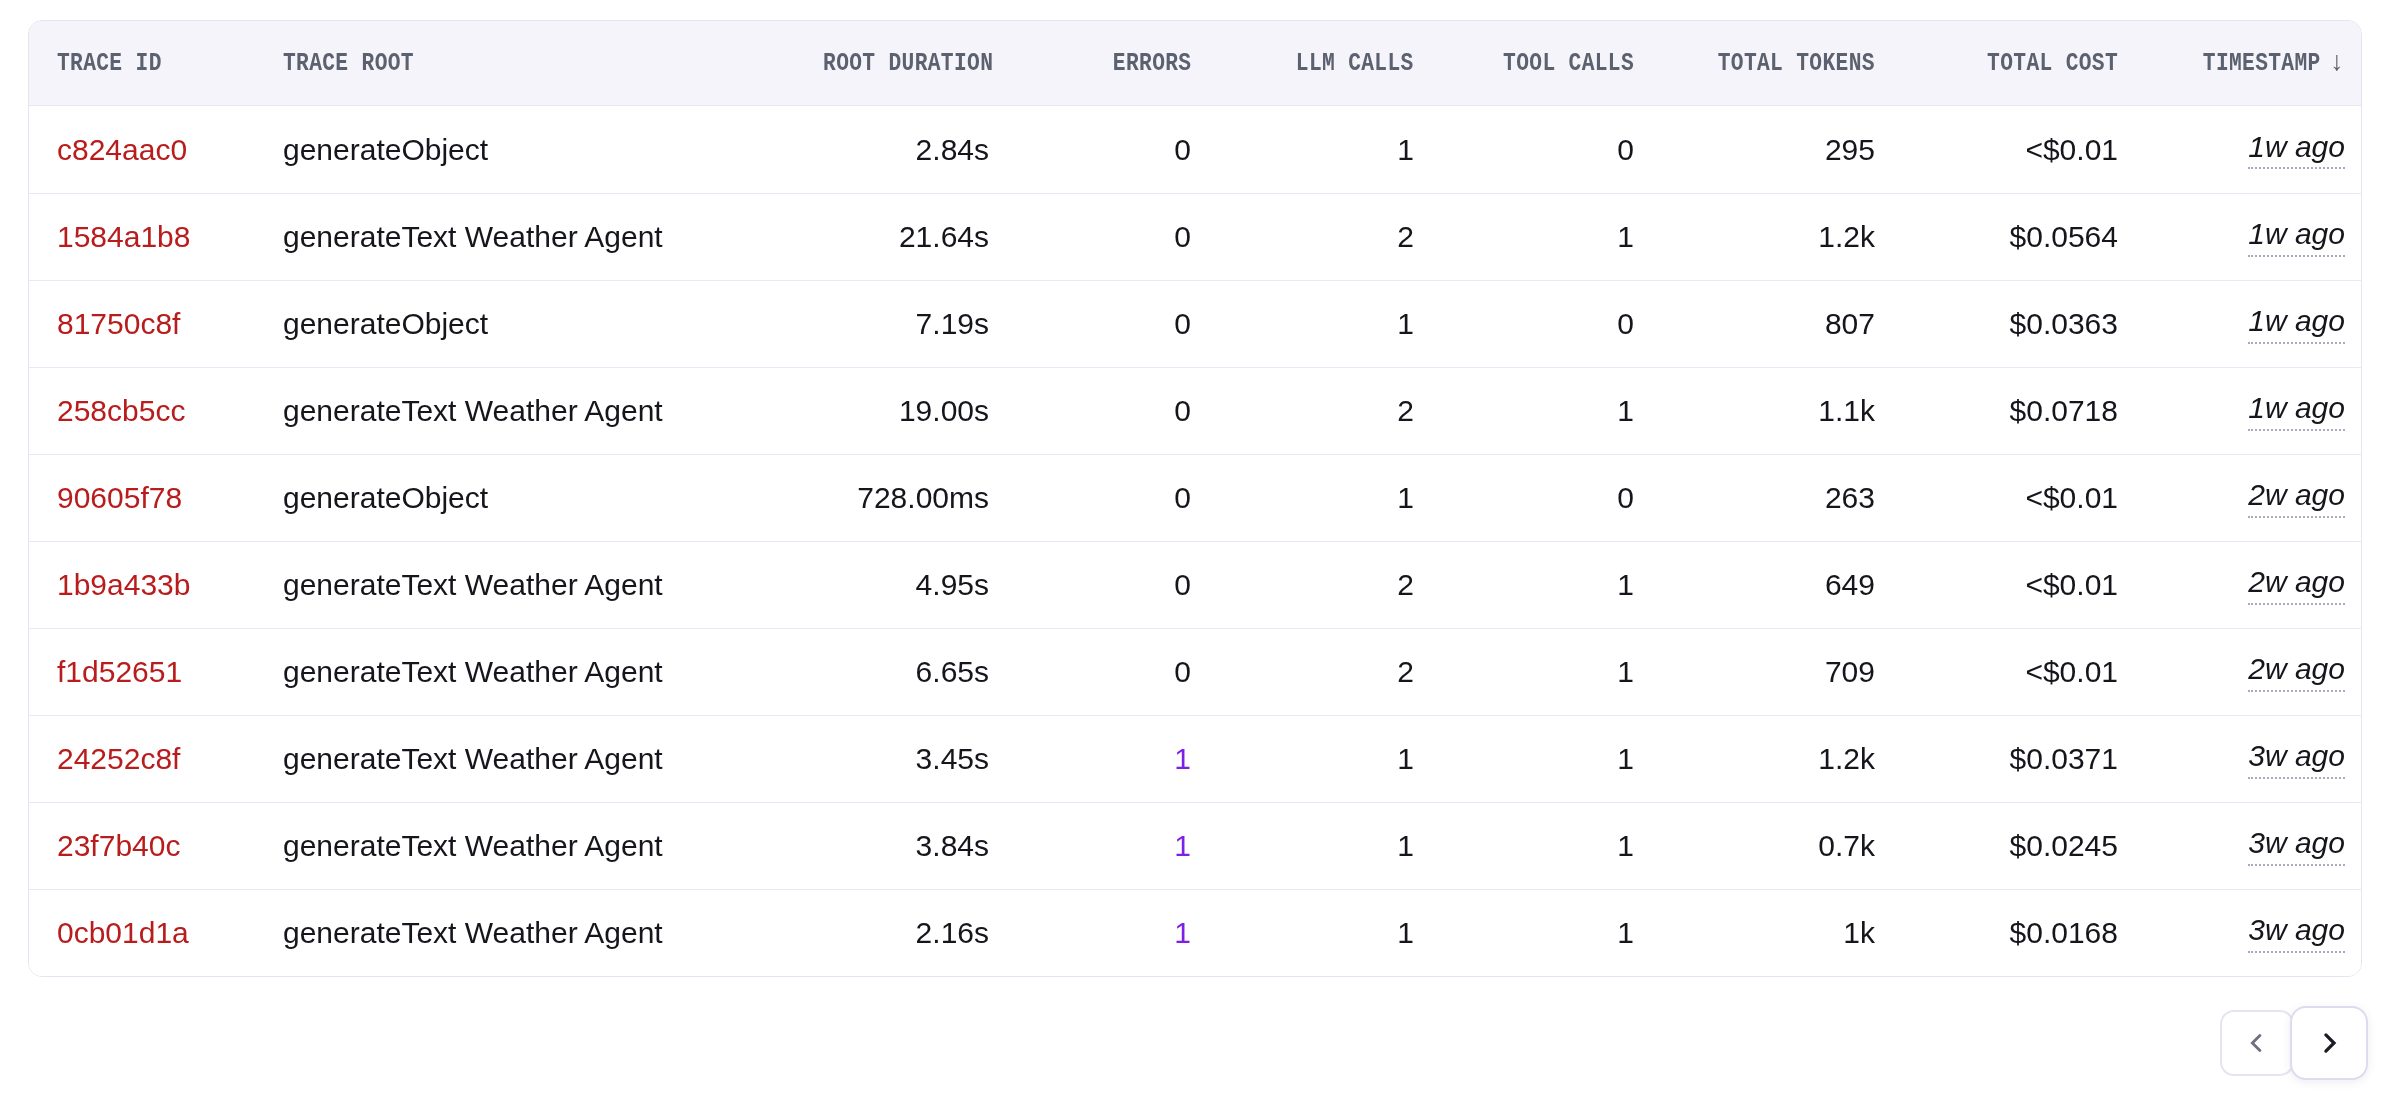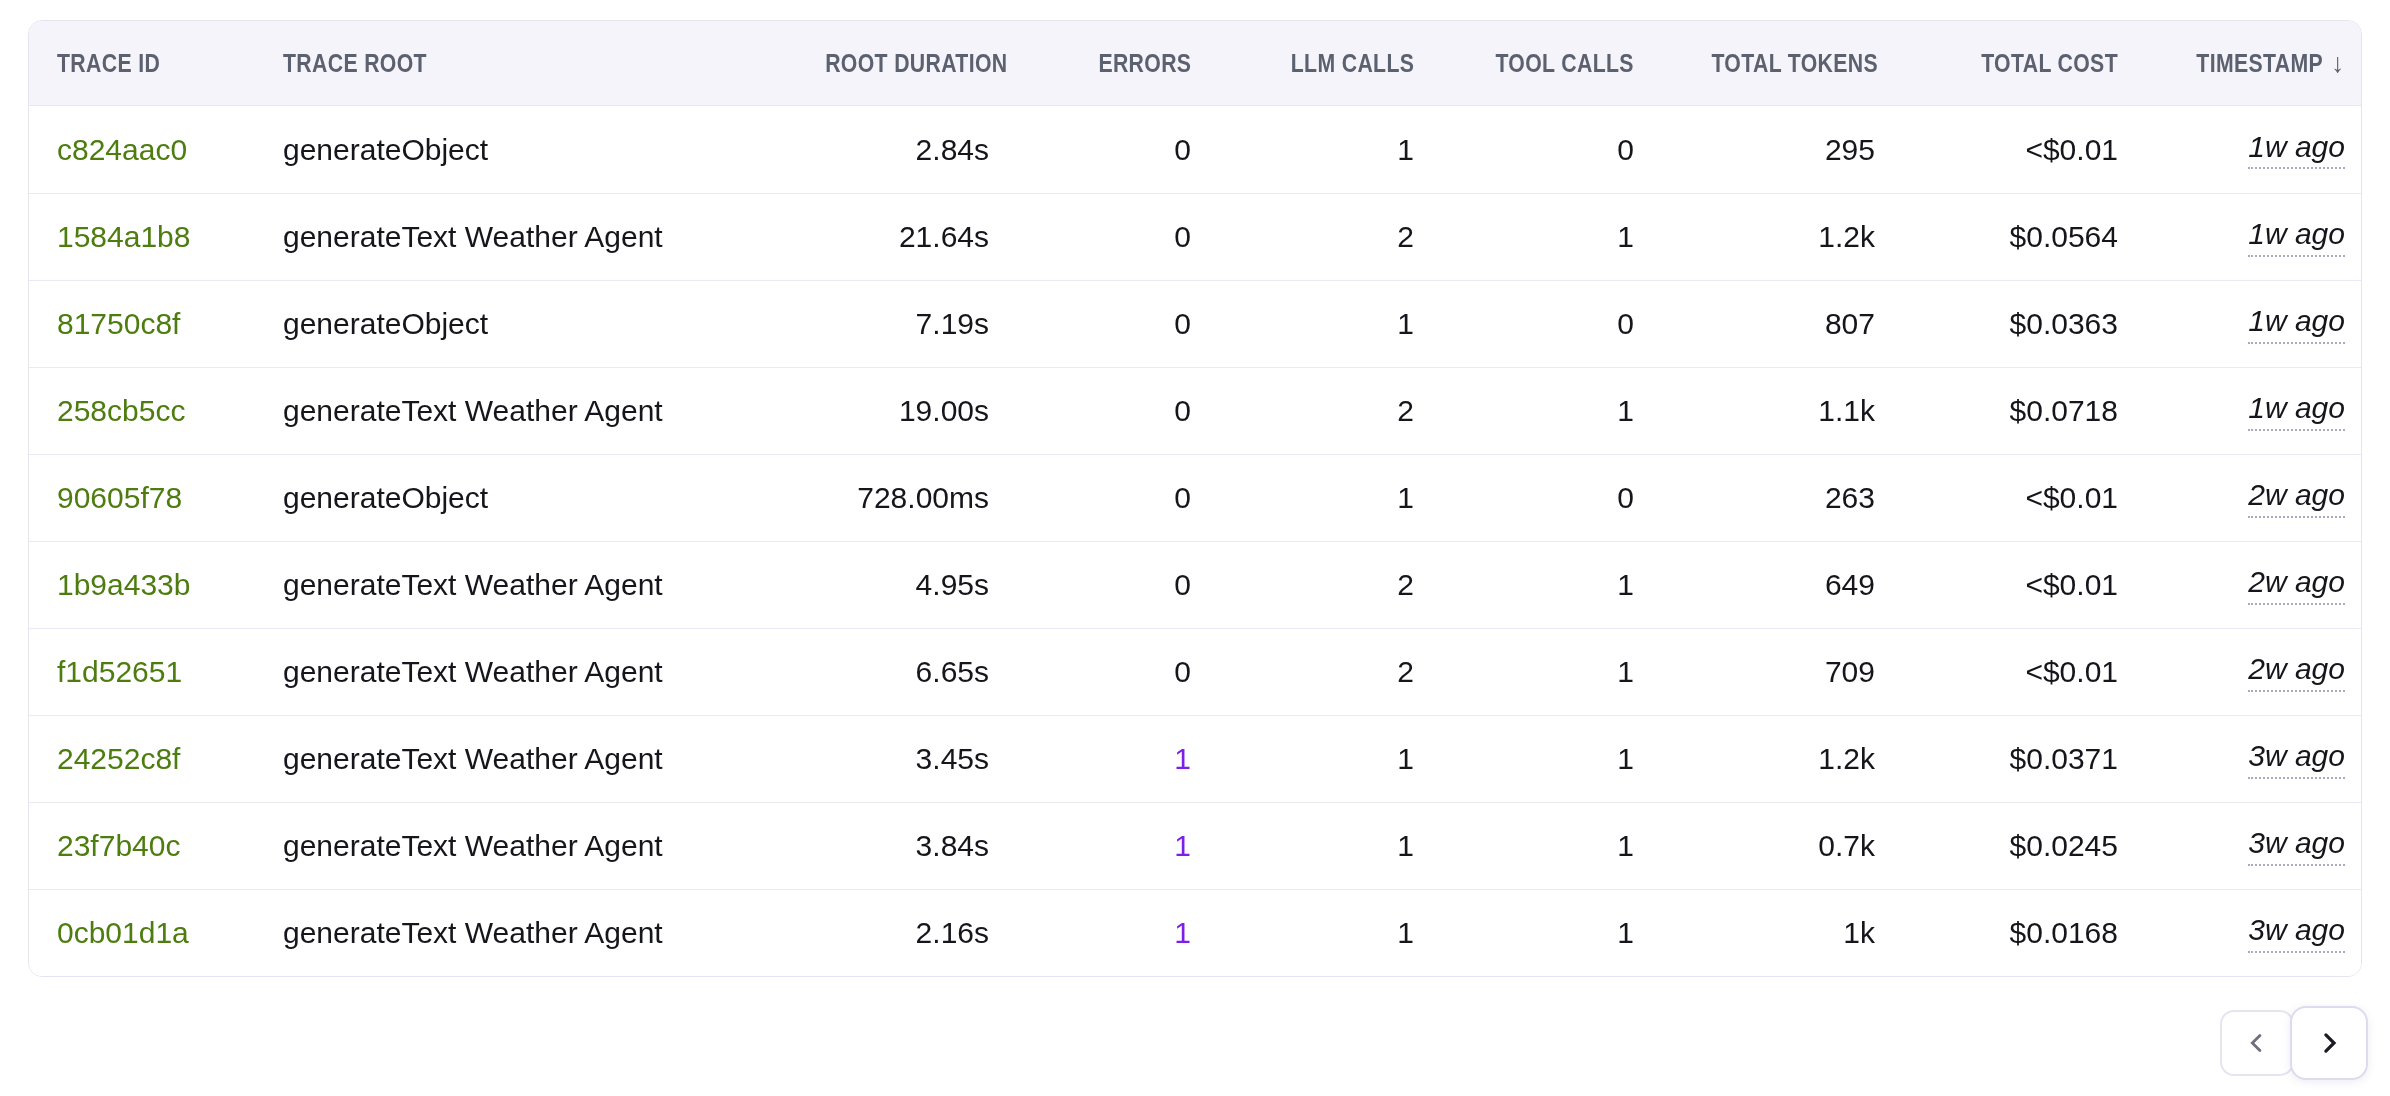--- a/index.html
+++ b/index.html
@@ -17,35 +17,36 @@
   }
   table { width: 100%; border-collapse: separate; border-spacing: 0; table-layout: fixed; }
   col.c1 { width: 230px; } col.c2 { width: 510px; } col.c3 { width: 244px; }
   col.c4 { width: 202px; } col.c5 { width: 223px; } col.c6 { width: 220px; }
   col.c7 { width: 241px; } col.c8 { width: 243px; } col.c9 { width: 221px; }
   thead th {
     background: #f5f4fa; height: 85px; padding: 0 24px;
     font-size: 25px; font-weight: 600; letter-spacing: 0.4px;
     color: #5c6170; white-space: nowrap;
     border-bottom: 1px solid #e9e6f3;
+    font-family: Liberation Mono, monospace;
   }
   th.left, td.left { text-align: left; }
   th.right, td.right { text-align: right; }
   th:first-child, td:first-child { padding-left: 28px; }
   th:last-child, td:last-child { padding-right: 18px; }
   .hdr-label { display: inline-block; transform: scaleX(0.85); }
   th.left .hdr-label { transform-origin: 0 50%; }
   th.right .hdr-label { transform-origin: 100% 50%; }
   .sort-icon { display: inline-block; font-size: 27px; font-weight: 400; margin-left: 8px; color: #5c6170; }
   tbody td {
     height: 87px; padding: 0 24px; font-size: 30px; font-weight: 400;
     white-space: nowrap; background: #ffffff;
   }
   tbody tr + tr td { border-top: 1px solid #ebe8f5; }
-  .trace-link { color: #4d7c0f; cursor: pointer; }
+  .trace-link { color: #b91c1c; cursor: pointer; }
   .err-highlight { color: #7c1fe8; }
   .timestamp {
     display: inline-block; line-height: 1.15; padding-bottom: 3px;
     border-bottom: 2px dotted #aba8bf;
     font-style: italic;
   }
   .pagination {
     position: absolute; top: 1006px; right: 22px;
     display: flex; align-items: center;
   }

